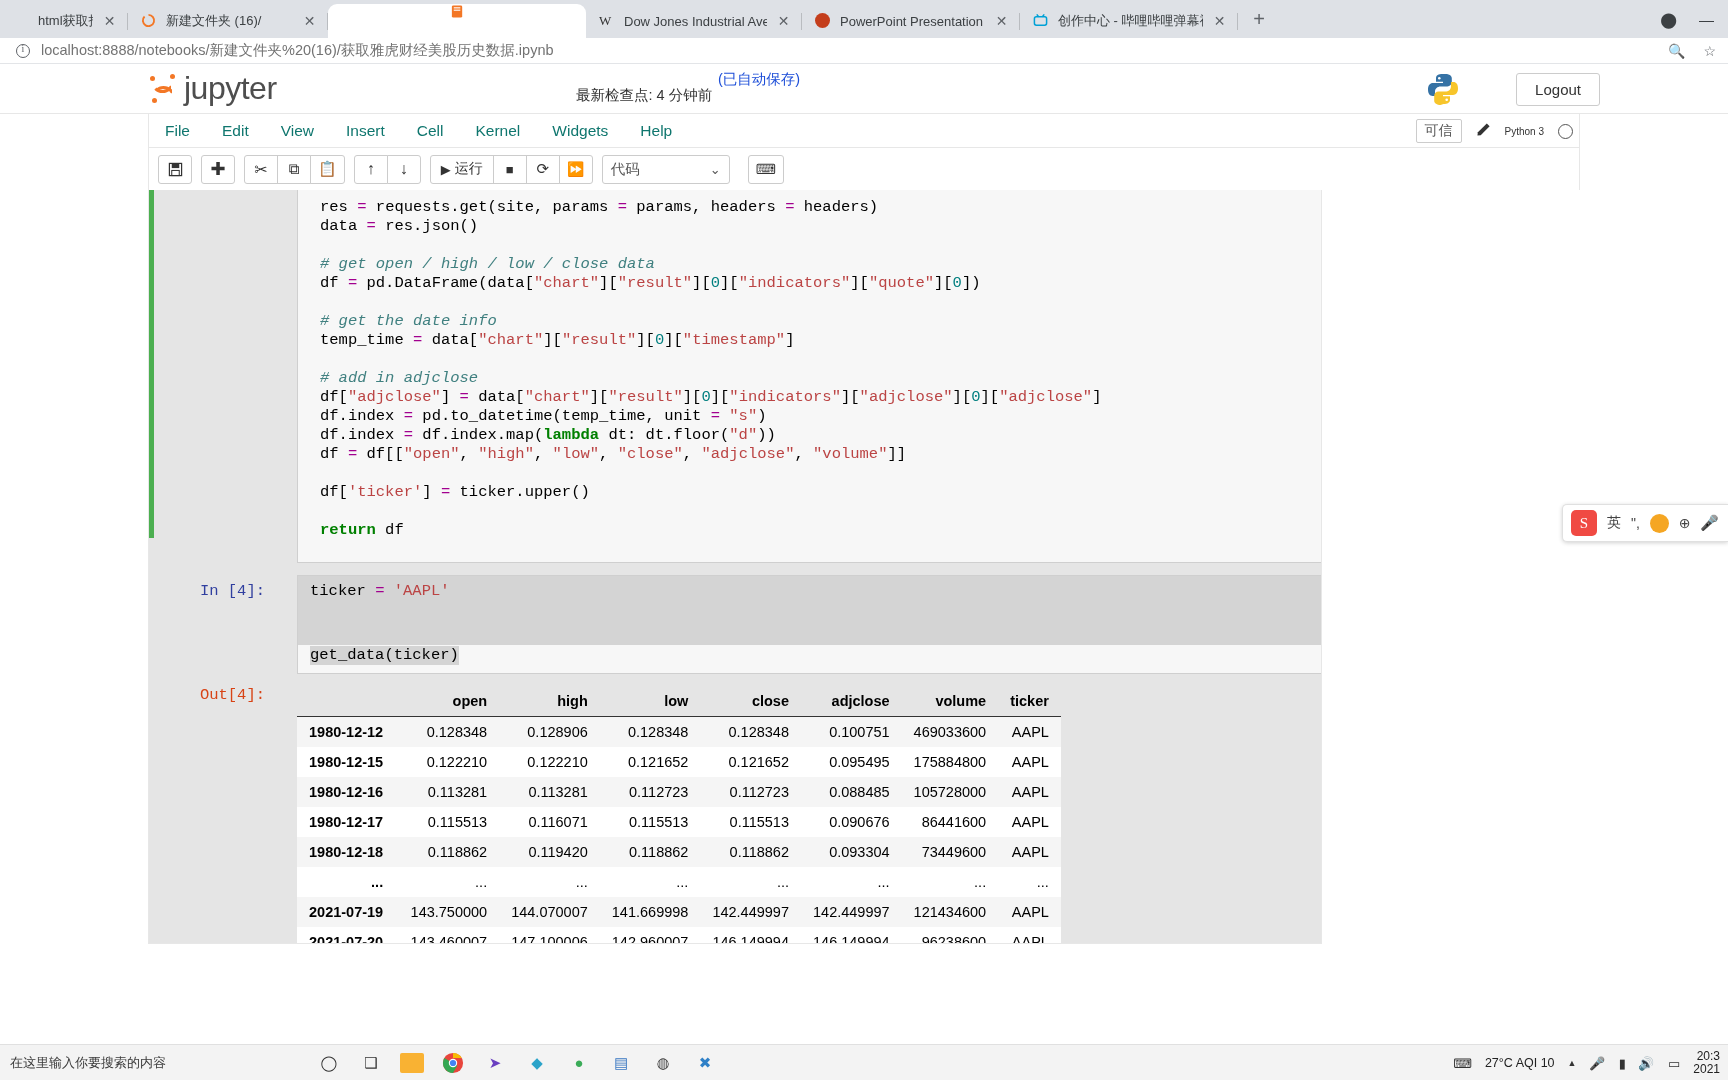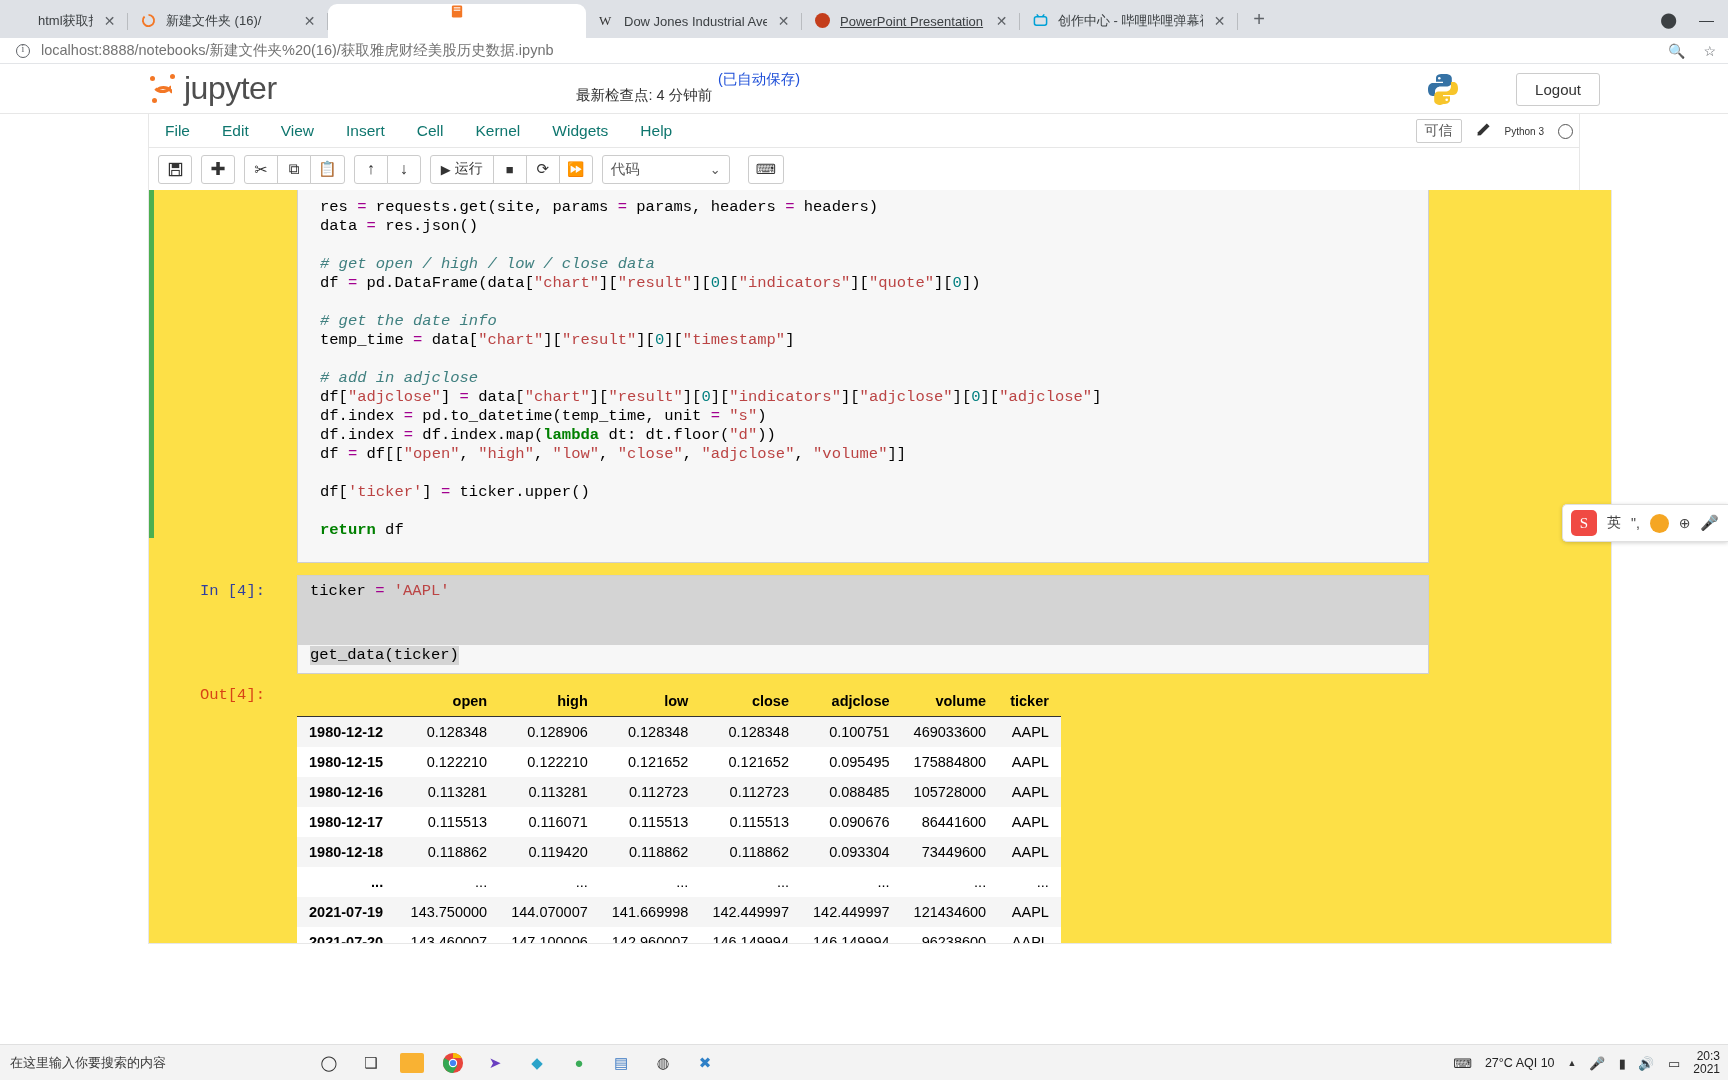--- a/index.html
+++ b/index.html
@@ -175,22 +175,22 @@
   .tb-btn:last-child { border-radius: 0 3px 3px 0; }
   .tb-group.single .tb-btn { border-radius: 3px; }
   #tb-celltype {
     height: 29px; width: 128px; border: 1px solid #ccc; border-radius: 3px;
     background: #fff; margin-left: 9px; display: flex; align-items: center;
     justify-content: space-between; padding: 0 8px; font-size: 14.5px; color: #555;
   }
 
   
   #notebook {
-    position: absolute; top: 126px; left: 148px; width: 1464px; height: 754px;
-    background: #fde047; border: 1px solid #e7e7e7; border-top: none;
+    position: absolute; top: 126px; left: 148px; width: 1174px; height: 754px;
+    background: #e5e5e5; border: 1px solid #e7e7e7; border-top: none;
     overflow: hidden;
   }
 
   
   #cell-1 {
     position: relative; margin-top: 0;
   }
   #cell-1 .code-area {
     margin-left: 148px; width: 1132px; background: #f7f7f7;
     border: 1px solid #cfcfcf; border-top: none;
@@ -341,21 +341,21 @@
         <span style="font-family:'Liberation Serif',serif;font-size:13px;color:#333;">W</span>
       </span>
       <span class="tab-title" style="width:148px;">Dow Jones Industrial Average</span>
       <span class="tab-close">✕</span>
     </div>
 
     <div class="tab" style="width:218px;">
       <span class="tab-favicon">
         <span class="fav-circle" style="background:#c43e1c;"></span>
       </span>
-      <span class="tab-title" style="width:150px;text-decoration:underline;">PowerPoint Presentation</span>
+      <span class="tab-title" style="width:150px;">PowerPoint Presentation</span>
       <span class="tab-close">✕</span>
     </div>
 
     <div class="tab" style="width:218px;">
       <span class="tab-favicon">
         <svg width="15" height="15" viewBox="0 0 16 16">
             <rect x="1.5" y="4" width="13" height="9" rx="2" fill="none" stroke="#00a1d6" stroke-width="1.6"></rect>
             <path d="M4 1.5 L6 4 M12 1.5 L10 4" stroke="#00a1d6" stroke-width="1.6" fill="none"></path>
           </svg>
       </span>

